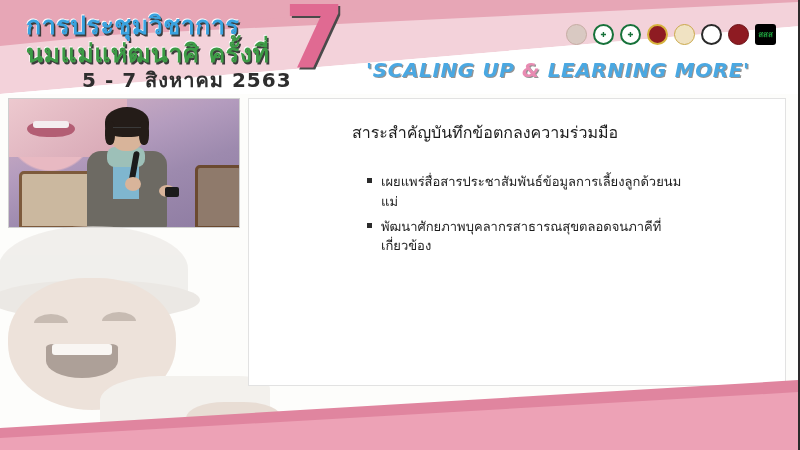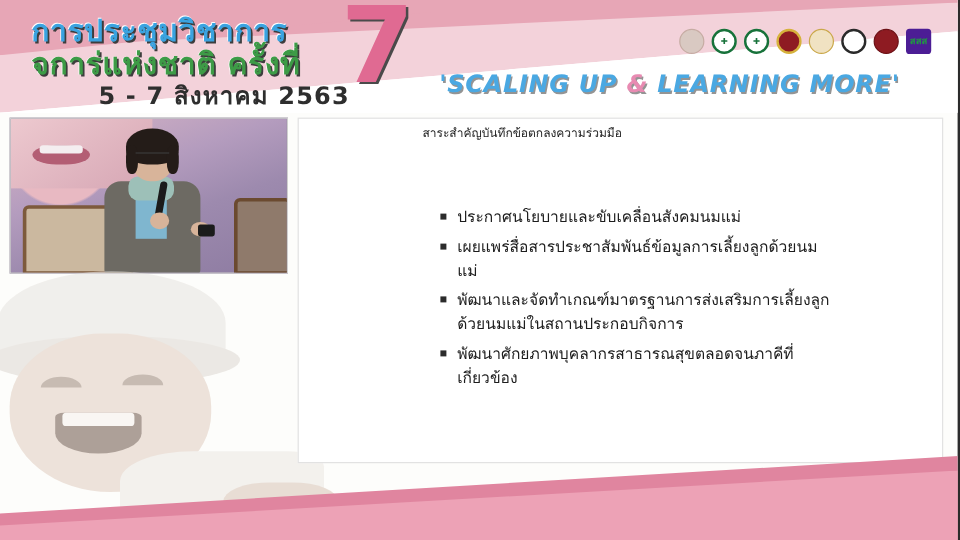--- a/index.html
+++ b/index.html
@@ -81,32 +81,32 @@
   .logo{ width:21px; height:21px; border-radius:50%;
          display:flex; align-items:center; justify-content:center;
          font-size:7px; color:#fff; font-weight:bold; overflow:hidden;}
   .lg1{ background:#d9c9c2; color:#7a5b55; border:1px solid #c6aca3;}
   .lg2{ background:#ffffff; border:2px solid #17723a; color:#17723a;}
   .lg3{ background:#ffffff; border:2px solid #17723a; color:#17723a;}
   .lg4{ background:#8e1b22; border:2px solid #d6b23c;}
   .lg5{ background:#f0e2c2; color:#8e1b22; border:1px solid #caa84a;}
   .lg6{ background:#ffffff; border:2px solid #2a2a2a; color:#2a2a2a;}
   .lg7{ background:#8e1b22; border:1px solid #6c1116;}
-  .lg8{ background:#4c1d95; color:#1f9e3e; font-size:8px; border-radius:3px;}
+  .lg8{ background:#000000; color:#1f9e3e; font-size:8px; border-radius:3px;}
 
   
   .content-card{
     position:absolute; left:248px; top:98px;
     width:538px; height:288px;
     background:#ffffff;
     border:1px solid #e2e2e2;
   }
   .para{
-    position:absolute; left:352px; top:104px; width:420px;
-    font-size:10px; color:#1d1d1d; line-height:1.65;
+    position:absolute; left:352px; top:120px; width:420px;
+    font-size:16px; color:#1d1d1d; line-height:1.65;
   }
   .bullets{
     position:absolute; left:366px; top:172px; width:330px;
     font-size:13px; color:#1d1d1d;
   }
   .bullet{
     position:relative; padding-left:15px;
     margin-bottom:5px; line-height:1.52;
   }
   .bullet::before{
@@ -203,21 +203,21 @@
 
 <div id="slide">
 
   <div class="banner">
     <div class="band-dark"></div>
     <div class="band-light"></div>
     <div class="band-dark2"></div>
     <div class="band-white-sweep"></div>
 
     <div class="hdr-th1">การประชุมวิชาการ</div>
-    <div class="hdr-th2">จการ่แห่งชาติ ครั้งที่</div>
+    <div class="hdr-th2">นมแม่แห่ฒนาศิ ครั้งที่</div>
     <div class="hdr-date">5 - 7 สิงหาคม 2563</div>
     <div class="big-seven">7</div>
 
     <div class="tagline">
       <span>'SCALING UP </span><span class="amp">&amp;</span><span> LEARNING MORE'</span>
     </div>
 
     <div class="logo-row">
       <div class="logo lg1"></div>
       <div class="logo lg2">✚</div>
@@ -264,22 +264,20 @@
     <div class="b-arm"></div>
   </div>
 
   <div class="content-card"></div>
 
   <div class="para">
     <div>สาระสำคัญบันทึกข้อตกลงความร่วมมือ</div>
   </div>
 
   <div class="bullets">
-    <div class="bullet">ประกาศนโยบายและขับเคลื่อนสังคมนมแม่</div>
     <div class="bullet">เผยแพร่สื่อสารประชาสัมพันธ์ข้อมูลการเลี้ยงลูกด้วยนมแม่</div>
-    <div class="bullet">พัฒนาและจัดทำเกณฑ์มาตรฐานการส่งเสริมการเลี้ยงลูกด้วยนมแม่ในสถานประกอบกิจการ</div>
     <div class="bullet">พัฒนาศักยภาพบุคลากรสาธารณสุขตลอดจนภาคีที่เกี่ยวข้อง</div>
   </div>
 
   <div class="footer-wave"></div>
   <div class="footer-wave2"></div>
 
 </div>
 
 </body></html>

